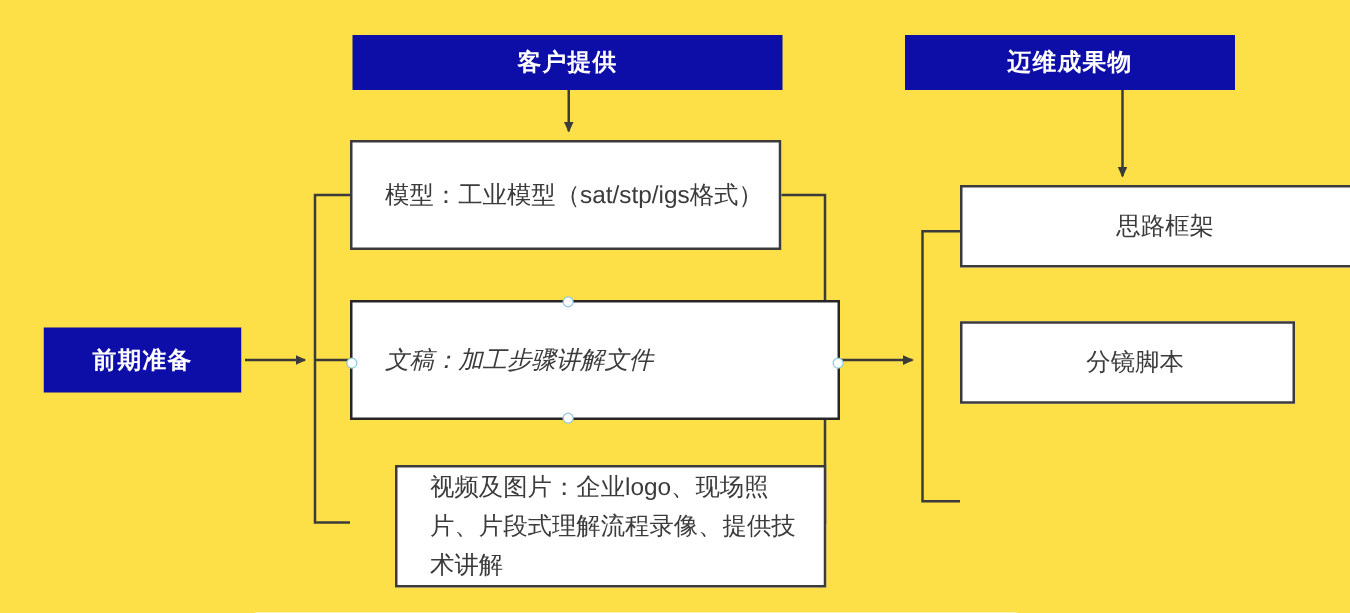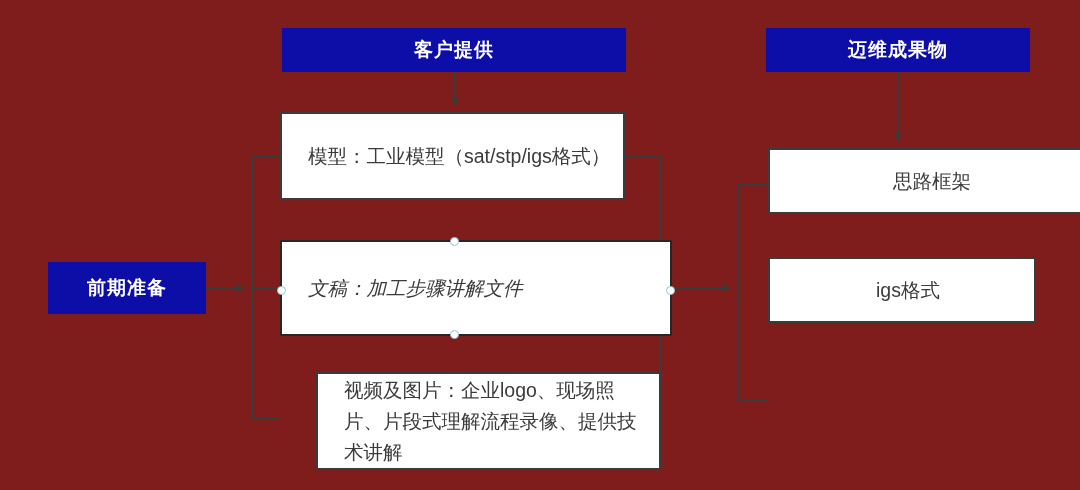--- a/index.html
+++ b/index.html
@@ -7,21 +7,21 @@
     padding: 0;
     background: #ffffff;
   }
   body {
     font-family: "Liberation Sans", "DejaVu Sans", sans-serif;
   }
   #canvas {
     position: relative;
     width: 1080px;
     height: 490px;
-    background: #7f1d1d;
+    background: #fde047;
     overflow: hidden;
   }
   #wires {
     position: absolute;
     left: 0;
     top: 0;
     width: 1080px;
     height: 490px;
     pointer-events: none;
   }
@@ -115,25 +115,25 @@
     <g>
       <path d="M738,288 L738,185 L768,185" stroke="#3b3b3b" stroke-width="2" fill="none"></path>
       <path d="M738,288 L738,401 L768,401" stroke="#3b3b3b" stroke-width="2" fill="none"></path>
     </g>
   </svg>
 
   <div class="banner" style="left:282px; top:28px; width:344px; height:44px;">
     <span>客户提供</span>
   </div>
 
-  <div class="banner" style="left:766px; top:28px; width:264px; height:44px;">
+  <div class="banner" style="left:724px; top:28px; width:264px; height:44px;">
     <span>迈维成果物</span>
   </div>
 
-  <div class="banner" style="left:35px; top:262px; width:158px; height:52px;margin-left:13px;">
+  <div class="banner" style="left:35px; top:262px; width:158px; height:52px;">
     <span>前期准备</span>
   </div>
 
   <div class="node lefttext" style="left:280px; top:112px; width:345px; height:88px;">
     <span class="txt">模型：工业模型（sat/stp/igs格式）</span>
   </div>
 
   <div class="node lefttext selected" style="left:280px; top:240px; width:392px; height:96px;font-style:italic;">
     <span class="txt">文稿：加工步骤讲解文件</span>
     <div class="handle" style="left:168px; top:-5px;"></div>
@@ -144,17 +144,17 @@
 
   <div class="node lefttext" style="left:280px; top:372px; width:345px; height:98px;margin-left:36px;">
     <span class="txt">视频及图片：企业logo、现场照片、片段式理解流程录像、提供技术讲解</span>
   </div>
 
   <div class="node center" style="left:768px; top:148px; width:316px; height:66px;">
     <span>思路框架</span>
   </div>
 
   <div class="node center" style="left:768px; top:257px; width:268px; height:66px;">
-    <span>igs格式</span>
+    <span>分镜脚本</span>
   </div>
 
 
 </div>
 
 </body></html>

